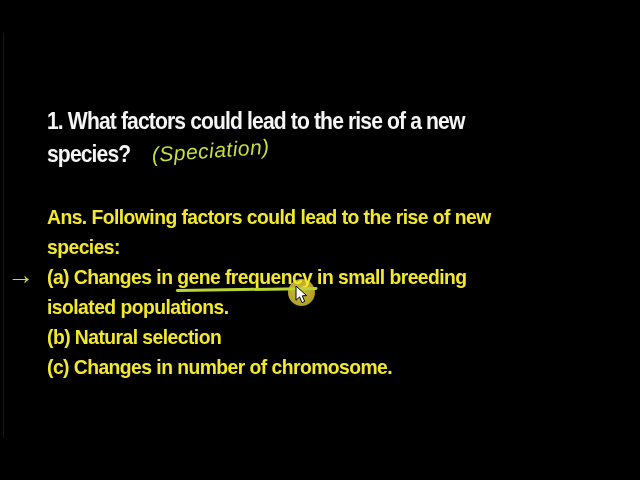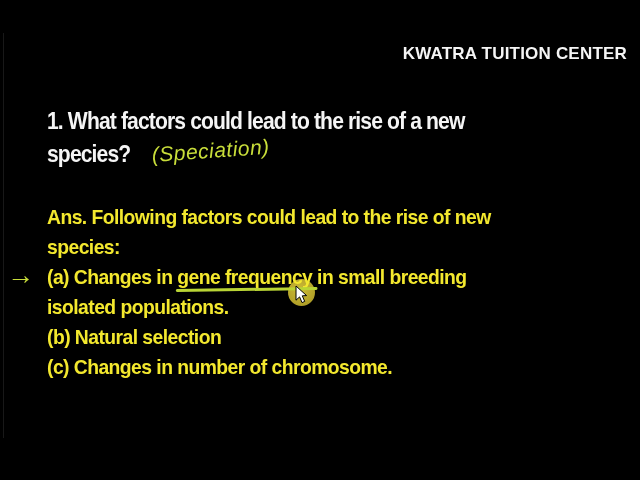--- a/index.html
+++ b/index.html
@@ -92,21 +92,20 @@
     z-index: 5;
   }
 </style>
 </head>
 <body>
 
 <div class="stage">
 
   <div class="edge-line"></div>
 
-  <div class="header">KWATRA TUITION CENTER</div>
 
   <div class="line q" style="top:109px;">1. What factors could lead to the rise of a new</div>
 
   <div class="line q" style="top:142px;">species?</div>
 
   <div class="annotation">(Speciation)</div>
 
   <div class="line a" style="top:206px;">Ans. Following factors could lead to the rise of new</div>
 
   <div class="line a" style="top:236px;">species:</div>

